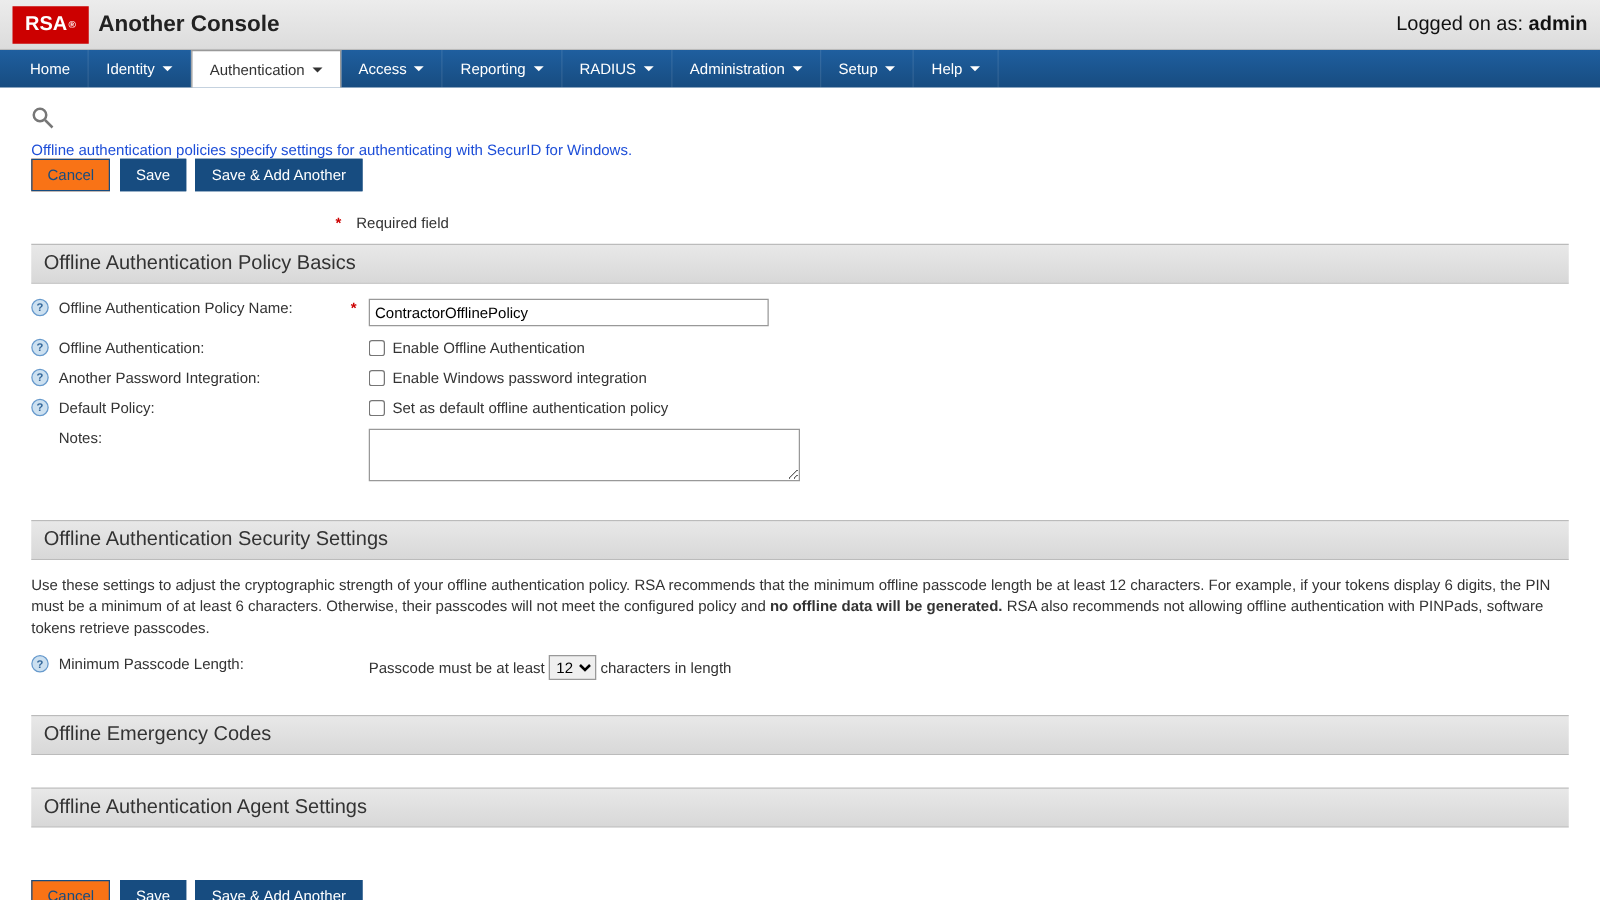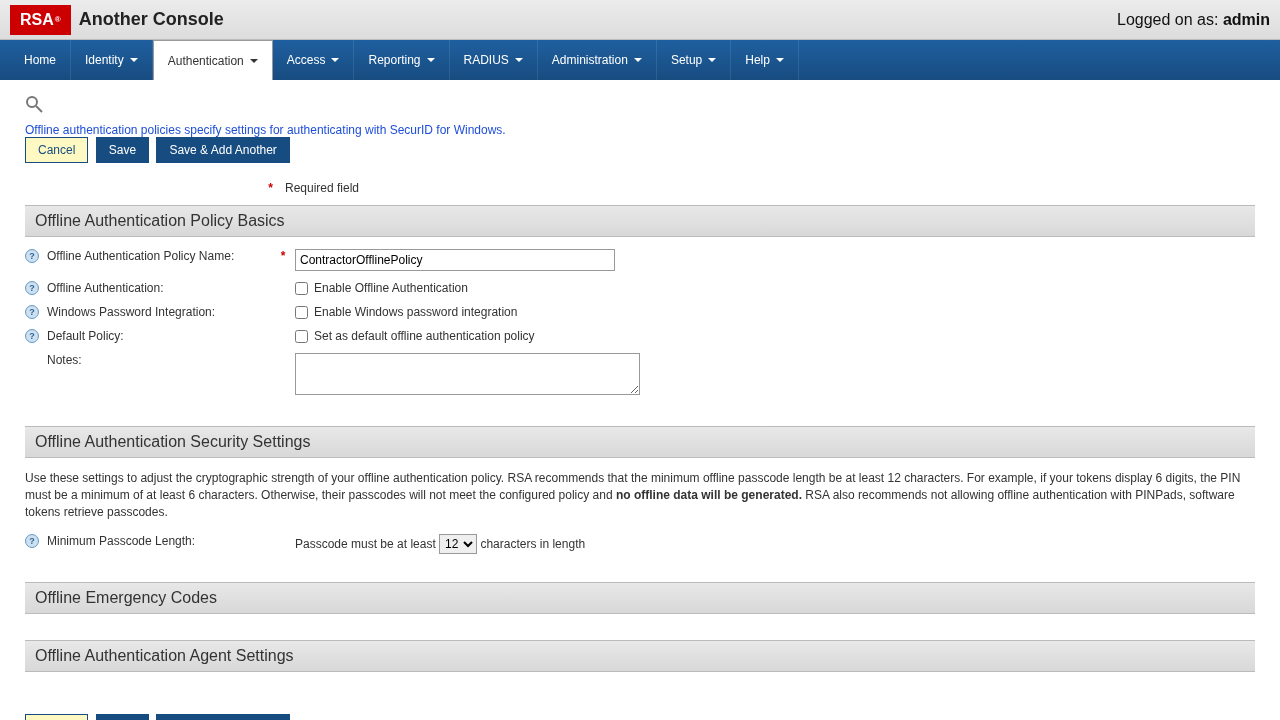--- a/index.html
+++ b/index.html
@@ -26,21 +26,21 @@
     align-items: center;
   }
   .logo-reg { font-size: 8px; vertical-align: top; margin-left: 1px; }
   .console-title { font-size: 18px; font-weight: bold; color: #222; }
   .user-info { font-size: 16px; color: #111; }
   .user-info b { font-weight: bold; }
   
   .nav {
     background: linear-gradient(#1f5f9f, #174c80);
     display: flex;
-    height: 40px;
+    height: 30px;
     align-items: stretch;
     padding-left: 10px;
   }
   .nav-item {
     display: flex;
     align-items: center;
     color: #fff;
     padding: 0 14px;
     font-size: 12px;
     cursor: pointer;
@@ -73,21 +73,21 @@
   
   .btn-row { margin-bottom: 18px; }
   .btn {
     display: inline-block;
     padding: 5px 12px;
     font-size: 12px;
     border: 1px solid #174c80;
     cursor: pointer;
     margin-right: 4px;
   }
-  .btn-cancel { background: #fef9c3; color: #174c80; text-align: right; }
+  .btn-cancel { background: #f97316; color: #174c80; text-align: right; }
   .btn-primary { background: #174c80; color: #fff; }
   
   .req-row { display: flex; align-items: center; margin-bottom: 10px; }
   .req-label-col { width: 260px; text-align: right; padding-right: 8px; }
   .req-star { color: #c00; font-weight: bold; margin-right: 4px; }
   
   .section-header {
     background: linear-gradient(#e8e8e8, #d8d8d8);
     border: 1px solid #bbb;
     border-left: none;
@@ -241,21 +241,21 @@
       <label class="checkbox-label">
         <input type="checkbox" style="">
         <span>Enable Offline Authentication</span>
       </label>
     </div>
   </div>
 
   <div class="form-row">
     <div class="label-col">
       <span class="help-icon">?</span>
-      <span>Windows Password Integration:</span>
+      <span>Another Password Integration:</span>
     </div>
     <div class="marker-col"></div>
     <div class="field-col">
       <label class="checkbox-label">
         <input type="checkbox" style="">
         <span>Enable Windows password integration</span>
       </label>
     </div>
   </div>
 

